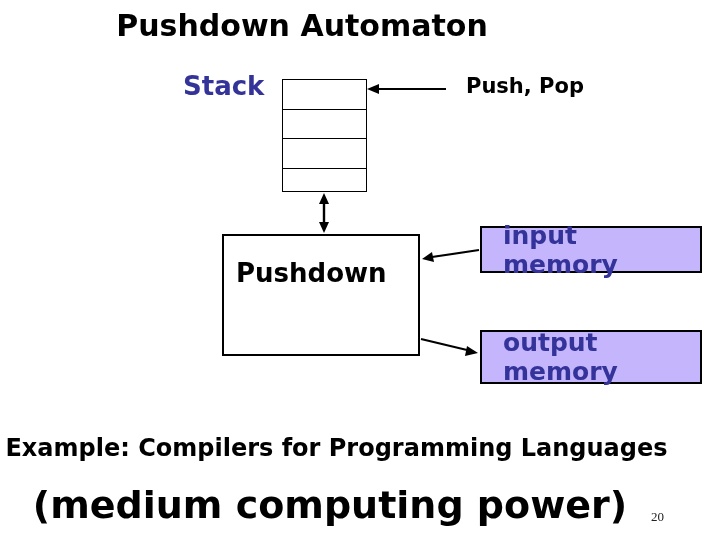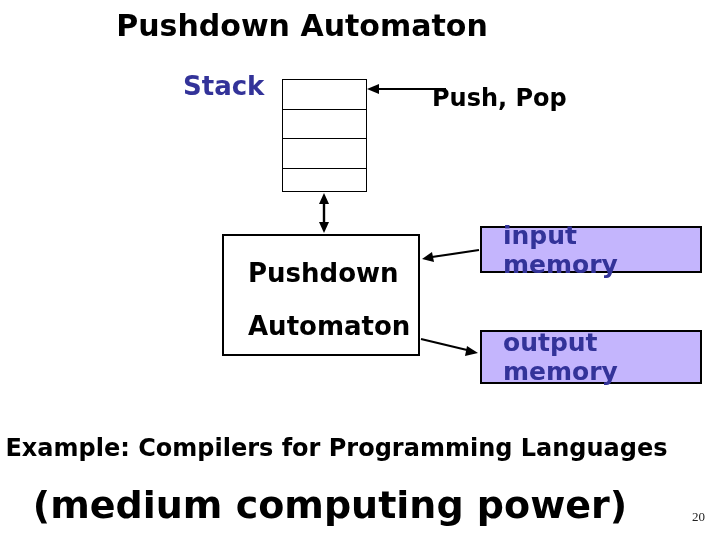--- a/index.html
+++ b/index.html
@@ -20,26 +20,26 @@
     left:282px;top:79px;width:85px;height:113px;
     border:1.5px solid var(--black);box-sizing:border-box;background:#fff;
     display:flex;flex-direction:column;
   }
   .stack-cell{border-bottom:1.5px solid var(--black);box-sizing:border-box;}
   .stack-cell:nth-child(1){height:30px;}
   .stack-cell:nth-child(2){height:29px;}
   .stack-cell:nth-child(3){height:30px;}
   .stack-cell:nth-child(4){flex:1;border-bottom:none;}
   .push-pop-label{
-    left:432px;top:74px;font-size:24px;font-weight:bold;color:var(--black);margin-top:10px;
+    left:466px;top:74px;font-size:21px;font-weight:bold;color:var(--black);
   }
   .pa-box{
     left:222px;top:234px;width:198px;height:122px;
     border:2px solid var(--black);box-sizing:border-box;background:#fff;
-    padding-left:24px;
+    padding-left:12px;
   }
   .pa-line{font-size:26px;font-weight:bold;color:var(--black);line-height:28px;}
   .pa-line1{margin-top:23px;}
   .pa-line2{margin-top:25px;}
   .mem-box{
     left:480px;width:222px;border:2px solid var(--black);box-sizing:border-box;background:#c4b5fd;
     display:flex;align-items:center;justify-content:center;
     font-size:25px;font-weight:bold;color:var(--blue);padding-left:21px;
   }
   .input-mem{top:226px;height:47px;}
@@ -48,21 +48,20 @@
     left:0;top:434px;width:673px;text-align:center;
     font-size:24px;font-weight:bold;color:var(--black);
   }
   .example-line2{
     left:0;top:483px;width:660px;text-align:center;
     font-size:38px;font-weight:bold;color:var(--black);
   }
   .page-number{
     left:651px;top:509px;font-size:13px;color:#222222;
     font-family:"Liberation Serif","DejaVu Serif",serif;
-    margin-left:41px;
   }
   svg.arrow-layer{position:absolute;left:0;top:0;pointer-events:none;}
 </style>
 </head>
 <body style="--blue: #333399; --black: #000000; background: rgb(255, 255, 255);">
 
 <div class="abs slide-title">Pushdown Automaton</div>
 
 <div class="abs stack-label">Stack</div>
 
@@ -70,21 +69,20 @@
   <div class="stack-cell"></div>
   <div class="stack-cell"></div>
   <div class="stack-cell"></div>
   <div class="stack-cell"></div>
 </div>
 
 <div class="abs push-pop-label">Push, Pop</div>
 
 <div class="abs pa-box">
   <div class="pa-line pa-line1">Pushdown</div>
-  <div class="pa-line pa-line2">Automaton</div>
 </div>
 
 <div class="abs mem-box input-mem">
   <span>input memory</span>
 </div>
 
 <div class="abs mem-box output-mem">
   <span>output memory</span>
 </div>
 

